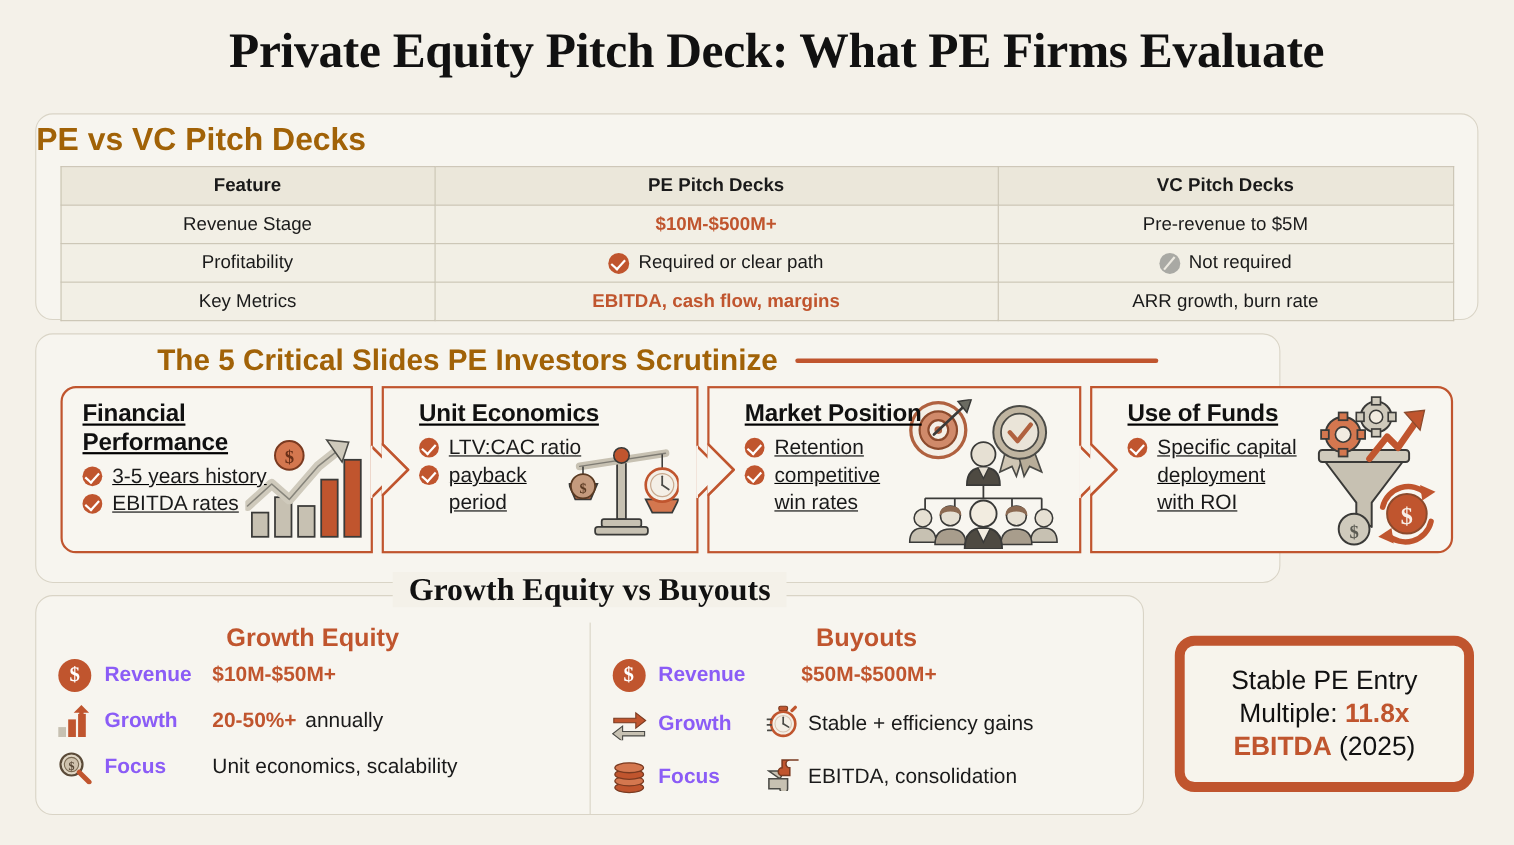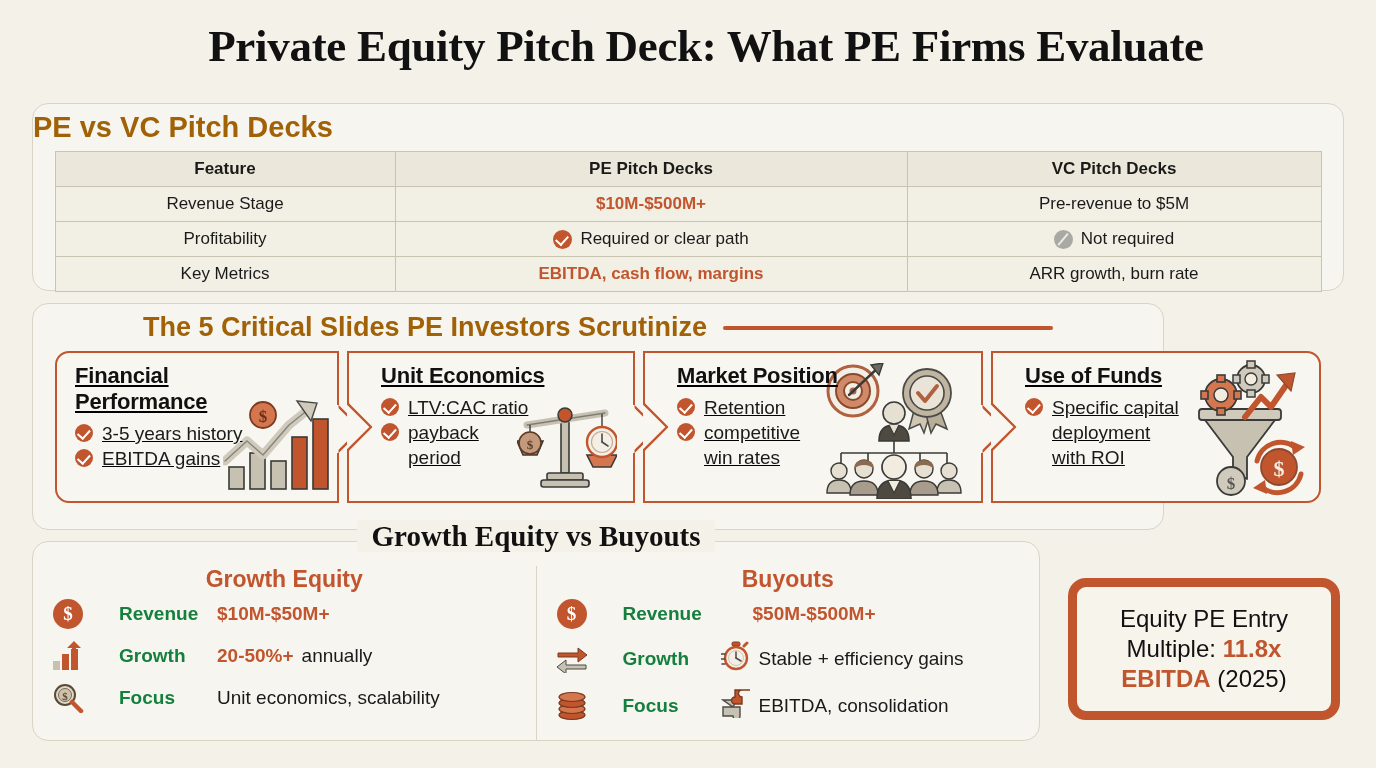--- a/index.html
+++ b/index.html
@@ -164,21 +164,21 @@
   .gvb-col { flex: 1; padding: 0 18px; position: relative; }
   .gvb-col + .gvb-col { border-left: 1.5px solid #d9d4c6; }
   .gvb-head {
     text-align: center; color: #c0552e; font-weight: bold;
     font-size: 23px; margin-bottom: 6px;
   }
   .gvb-row {
     display: flex; align-items: center; gap: 10px; margin-bottom: 12px;
     font-size: 19px;
   }
-  .gvb-lab { font-weight: bold; color: #15803d; width: 88px; flex: none; margin-left: 24px; }
+  .gvb-lab { font-weight: bold; color: #8b5cf6; width: 88px; flex: none; }
   .gvb-val { color: #1a1a1a; display: flex; align-items: center; gap: 8px; }
   .gvb-val .accent { font-weight: bold; }
   .gvb-ico { width: 34px; flex: none; display: flex; align-items: center; justify-content: center; }
 
   
   #callout {
     position: absolute; left: 1068px; top: 578px; width: 272px; height: 142px;
     background: #f7f4ec; border: 9px solid #c0552e; border-radius: 18px;
     display: flex; align-items: center; justify-content: center; text-align: center;
   }
@@ -258,21 +258,21 @@
 
     <div class="chev c1">
       <div class="chev-body">
         <div class="chev-title">Financial Performance</div>
         <div class="chev-item">
           <span class="ico-check"></span>
           <span>3-5 years history</span>
         </div>
         <div class="chev-item">
           <span class="ico-check"></span>
-          <span>EBITDA gains</span>
+          <span>EBITDA rates</span>
         </div>
       </div>
       <div class="chev-art" style="right:6px;bottom:4px;">
         <svg width="108" height="98" viewBox="0 0 108 98">
           <rect x="6" y="72" width="15" height="22" fill="#c7c1b2" stroke="#3a3a38" stroke-width="1.6"></rect>
           <rect x="27" y="58" width="15" height="36" fill="#c7c1b2" stroke="#3a3a38" stroke-width="1.6"></rect>
           <rect x="48" y="66" width="15" height="28" fill="#c7c1b2" stroke="#3a3a38" stroke-width="1.6"></rect>
           <rect x="69" y="42" width="15" height="52" fill="#c0552e" stroke="#3a3a38" stroke-width="1.6"></rect>
           <rect x="90" y="24" width="15" height="70" fill="#c0552e" stroke="#3a3a38" stroke-width="1.6"></rect>
           <path d="M2 66 L24 46 L40 60 L66 30 L86 14" fill="none" stroke="#cfcabc" stroke-width="9" stroke-linejoin="round" stroke-linecap="round"></path>
@@ -583,17 +583,17 @@
           <span>EBITDA, consolidation</span>
         </span>
       </div>
     </div>
 
   </div>
 </div>
 
 <div id="callout">
   <div class="ct">
-    <span>Equity PE Entry</span><br>
+    <span>Stable PE Entry</span><br>
     <span>Multiple: </span><b>11.8x</b><br>
     <b>EBITDA</b><span> (2025)</span>
   </div>
 </div>
 
 </body></html>

